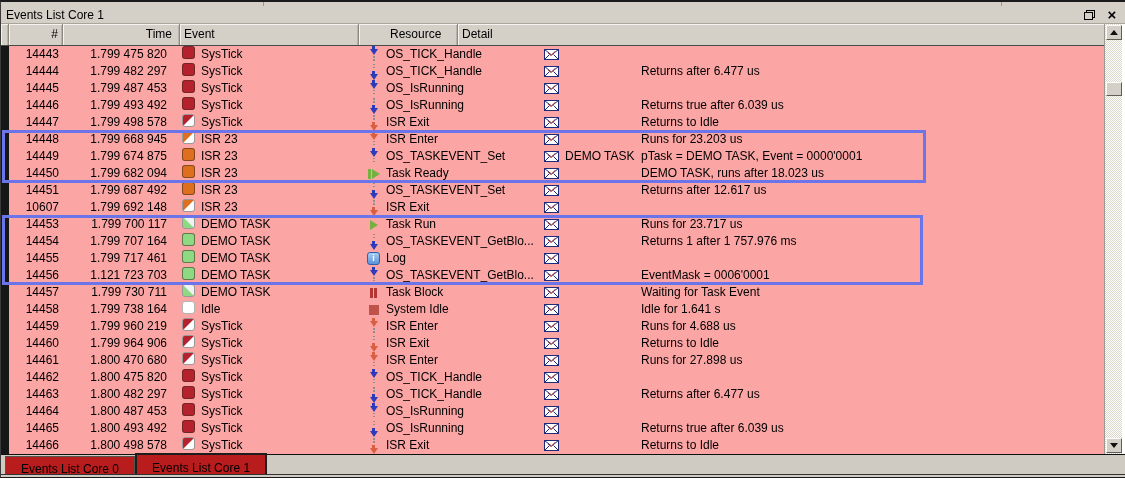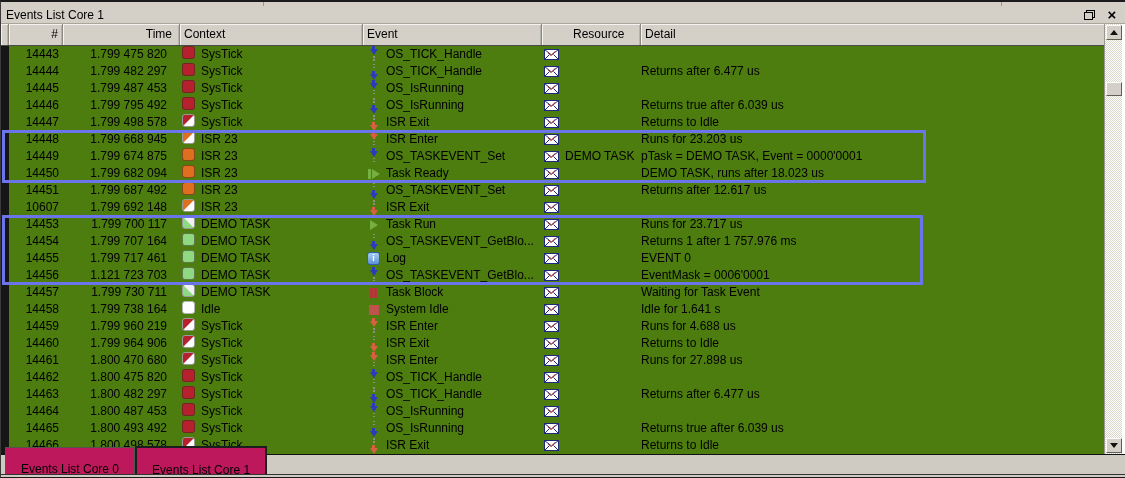--- a/index.html
+++ b/index.html
@@ -29,21 +29,21 @@
   .hlead{width:8px;padding:0;}
   .h-num{width:54px;text-align:right;}
   .h-time{width:117px;text-align:right;padding-right:7px;}
   .h-context{width:183px;}
   .h-event{width:179px;}
   .h-resource{width:99px;padding-left:31px;}
   .h-detail{flex:1;border-right:none;}
 
   
   .leftstrip{position:absolute;left:0;top:44px;width:8px;height:408px;background:#161616;}
-  .body{position:absolute;left:8px;top:44px;width:1096px;height:408px;background:#4d7c0f;overflow:hidden;}
+  .body{position:absolute;left:8px;top:44px;width:1096px;height:408px;background:#fca5a5;overflow:hidden;}
   .trow{display:flex;height:17px;line-height:17px;white-space:nowrap;}
   .c{box-sizing:border-box;overflow:hidden;}
   .col-num{width:54px;text-align:right;padding-right:4px;}
   .col-time{width:117px;text-align:right;padding-right:13px;}
   .col-context{width:183px;display:flex;align-items:flex-start;padding-left:2px;}
   .col-event{width:179px;display:flex;align-items:center;padding-left:4px;}
   .col-resource{width:99px;display:flex;align-items:center;}
   .col-detail{flex:1;}
   .lbl{margin-left:6px;}
 
@@ -86,21 +86,21 @@
     display:flex;align-items:center;justify-content:center;}
   .sbtn.up{top:1px;} .sbtn.down{bottom:1px;}
   .tri-up{width:0;height:0;border-left:4px solid transparent;border-right:4px solid transparent;border-bottom:5px solid #111;}
   .tri-down{width:0;height:0;border-left:4px solid transparent;border-right:4px solid transparent;border-top:5px solid #111;}
   .sthumb{position:absolute;left:1px;top:58px;width:16px;height:14px;background:#d4d0c8;
     border:1px solid;border-color:#fcfbf8 #5f5d56 #5f5d56 #fcfbf8;box-sizing:border-box;}
 
   
   .tabbar{position:absolute;left:0;top:452px;width:100%;height:20px;background:#cfcbc2;
     border-top:1px solid #111;box-sizing:border-box;display:flex;align-items:flex-end;padding-left:4px;}
-  .tab{height:18px;line-height:17px;padding:13px 15px;background:#be185d;
+  .tab{height:18px;line-height:17px;padding:4px 15px;background:#b91c1c;
     border:1px solid #55534c;border-bottom:none;box-sizing:border-box;white-space:nowrap;cursor:default;}
   .tab.active{height:21px;line-height:19px;border:2px solid #1d1d1d;border-bottom:none;margin-top:-3px;position:relative;z-index:2;}
   .bottomstrip{position:absolute;left:0;top:472px;width:100%;height:6px;background:#cfcbc2;border-top:1px solid #333;box-sizing:border-box;}
 </style>
 </head>
 <body>
 
 <div class="win" style="--g: #76b041; --pb: #b23734; --isq: #c0524c;">
   <div class="topstrip">
     <span class="notch" style="left:262px"></span>
@@ -116,21 +116,20 @@
       <span class="closebtn">
         <span>×</span>
       </span>
     </span>
   </div>
 
   <div class="header" id="header">
       <div class="hcell hlead"></div>
       <div class="hcell h-num">#</div>
       <div class="hcell h-time">Time</div>
-      <div class="hcell h-context">Context</div>
       <div class="hcell h-event">Event</div>
       <div class="hcell h-resource">Resource</div>
       <div class="hcell h-detail">Detail</div>
     </div>
 
   <div class="leftstrip"></div>
   <div class="body" id="body">
   <div class="trow">
     <div class="c col-num">14443</div>
     <div class="c col-time">1.799 475 820</div>
@@ -210,21 +209,21 @@
           <path d="M4,4 L7,6.5 L11.5,2" fill="none" stroke="#c0392b"></path>
         </svg>
       </span>
       <span class="lbl"></span>
     </div>
     <div class="c col-detail"></div>
   </div>
 
   <div class="trow">
     <div class="c col-num">14446</div>
-    <div class="c col-time">1.799 795 492</div>
+    <div class="c col-time">1.799 493 492</div>
     <div class="c col-context">
       <span class="ctx ctx-solid" style="--c: #b5222d;"></span>
       <span class="lbl">SysTick</span>
     </div>
     <div class="c col-event">
       <span class="ev">
             <span class="ev-dots"></span>
             <span class="ev-arrow" style="--ac: #2b3cbb;"></span>
           </span>
       <span class="lbl">OS_IsRunning</span>
@@ -482,21 +481,20 @@
       <span class="resicon" hidden="">
         <svg width="15" height="11" viewBox="0 0 15 11">
           <rect x="0.5" y="0.5" width="14" height="10" fill="#ffffff" stroke="#1f2a7a"></rect>
           <path d="M0.5,0.5 L7.5,6 L14.5,0.5" fill="none" stroke="#1f2a7a"></path>
           <path d="M0.5,10.5 L5.5,5.5 M14.5,10.5 L9.5,5.5" fill="none" stroke="#1f2a7a"></path>
           <path d="M4,4 L7,6.5 L11.5,2" fill="none" stroke="#c0392b"></path>
         </svg>
       </span>
       <span class="lbl"></span>
     </div>
-    <div class="c col-detail">EVENT 0</div>
   </div>
 
   <div class="trow">
     <div class="c col-num">14456</div>
     <div class="c col-time">1.121 723 703</div>
     <div class="c col-context">
       <span class="ctx ctx-solid" style="--c: #8fd983;"></span>
       <span class="lbl">DEMO TASK</span>
     </div>
     <div class="c col-event">

